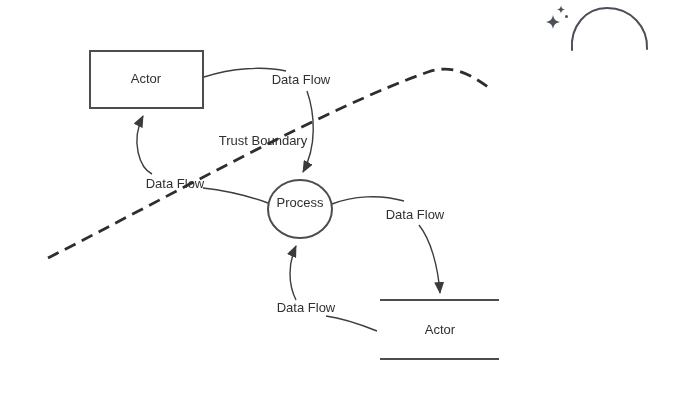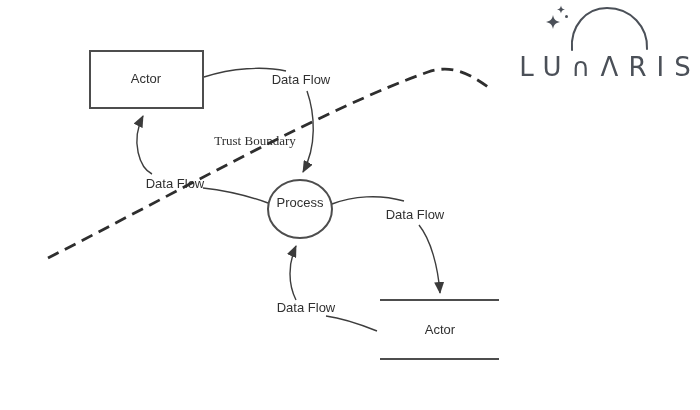--- a/index.html
+++ b/index.html
@@ -87,18 +87,17 @@
   <div class="lbl" style="left:440px; top:330px;">Actor</div>
 
   <div class="lbl" style="left:301px; top:80px;">Data Flow</div>
 
   <div class="lbl" style="left:175px; top:184px;">Data Flow</div>
 
   <div class="lbl" style="left:415px; top:215px;">Data Flow</div>
 
   <div class="lbl" style="left:306px; top:308px;">Data Flow</div>
 
-  <div class="lbl" style="left:255px; top:141px;font-family:Liberation Serif, serif;">Trust Boundary</div>
+  <div class="lbl" style="left:263px; top:141px;">Trust Boundary</div>
 
-  <div class="brand" style="left:610px; top:67px;">LU∩ΛRIS</div>
 
 
 </div>
 
 </body></html>

